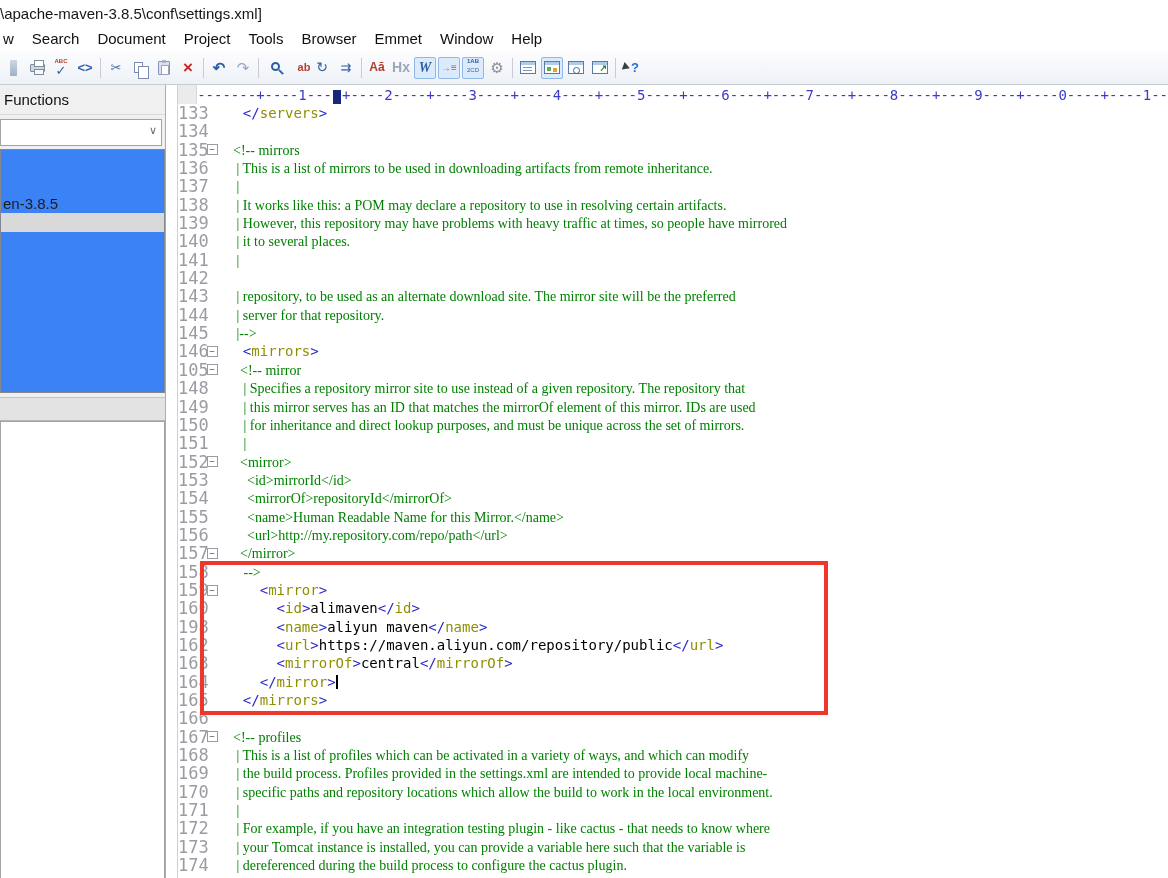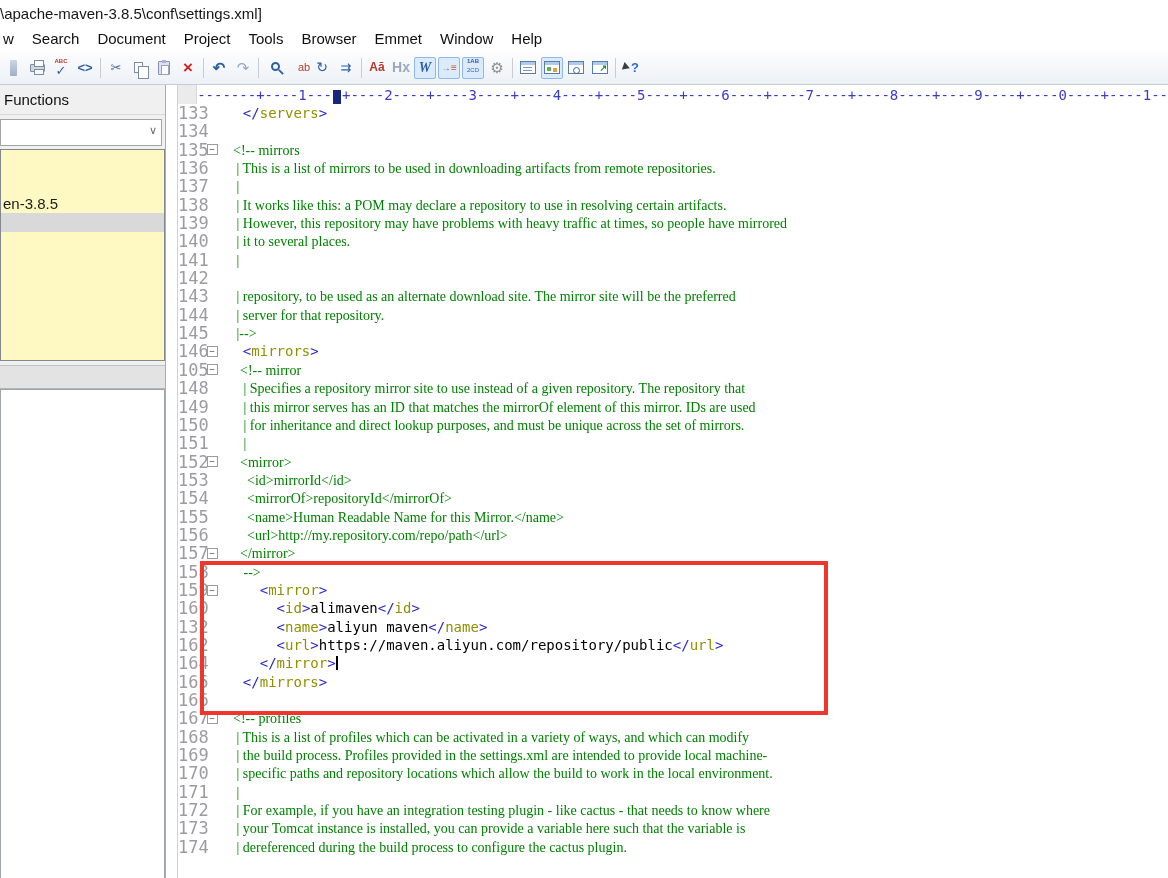--- a/index.html
+++ b/index.html
@@ -43,21 +43,21 @@
   .ic-help:before { content:""; position:absolute; left:0; top:3px; border-left:7px solid #3a3f46; border-bottom:4px solid transparent; border-top:4px solid transparent; transform:rotate(20deg); }
 
   
   .main { position:absolute; left:0; top:85px; right:0; bottom:0; display:flex; }
 
   .sidebar { width:166px; background:#f0f0f0; border-right:1px solid #a8adb2; display:flex; flex-direction:column; }
   .tabrow { height:30px; border-bottom:1px solid #d9d9d9; display:flex; align-items:center; }
   .tab { font-size:15px; color:#101010; padding:4px 8px 4px 4px; }
   .combo { height:27px; margin:4px 3px 0 0; background:#fff; border:1px solid #a3a3a3; position:relative; }
   .combo .chev { position:absolute; right:4px; top:4px; color:#5f6a75; font-size:11px; }
-  .listbox { height:212px; margin-top:3px; background:#fef9c3; border:1px solid #83888f; padding-top:44px; overflow:hidden; }
+  .listbox { height:244px; margin-top:3px; background:#3b82f6; border:1px solid #83888f; padding-top:44px; overflow:hidden; }
   .list-item { height:19px; font-size:15px; color:#1c1c1c; padding-left:2px; line-height:19px; white-space:nowrap; }
   .list-item.selected { background:#d9d9d9; }
   .panelbar { height:24px; margin-top:4px; background:#e3e3e3; border-top:1px solid #c2c2c2; border-bottom:1px solid #b5b5b5; }
   .lowerpanel { flex:1; background:#fff; border:1px solid #9fa4a9; border-bottom:none; }
 
   .gap { width:11px; background:#fff; }
 
   
   .editor { position:relative; flex:1; background:#fff; border-left:1px solid #cdd1d5; overflow:hidden;
             font-family:"DejaVu Sans Mono", monospace; }
@@ -127,21 +127,21 @@
         <div class="gmain" style="color: rgb(45, 95, 166); font-weight: bold; font-size: 15px;">↶</div>
       </div>
       <div class="tbtn">
         <div class="gmain" style="color: rgb(147, 167, 194); font-size: 15px;">↷</div>
       </div>
       <div class="tsep"></div>
       <div class="tbtn">
         <div class="ic-search"></div>
       </div>
       <div class="tbtn">
-        <div class="gmain" style="color: rgb(176, 65, 45); font-weight: normal; font-size: 11px; padding-left: 12px;">ab</div>
+        <div class="gmain" style="color: rgb(176, 65, 45); font-weight: bold; font-size: 11px; padding-left: 12px;">ab</div>
       </div>
       <div class="tbtn">
         <div class="gmain" style="color: rgb(45, 95, 166); font-size: 14px;">↻</div>
       </div>
       <div class="tbtn">
         <div class="gmain" style="color: rgb(45, 95, 166); font-size: 13px;">⇉</div>
       </div>
       <div class="tsep"></div>
       <div class="tbtn">
         <div class="gmain" style="color: rgb(179, 58, 46); font-weight: bold; font-size: 12px;">Aā</div>
@@ -199,21 +199,21 @@
     </div>
 
     <div class="gap"></div>
 
     <div class="editor">
       <div class="ruler" id="ruler"><span class="ruler-lead"></span><span>-------+----1---<span class="ruler-block"></span>+----2----+----3----+----4----+----5----+----6----+----7----+----8----+----9----+----0----+----1--</span></div>
       <div class="codearea" id="codearea">
           <div class="line"><span class="ln">133</span><span class="foldcol"></span><span class="codetext"><span class="sp">  </span><span class="sb">&lt;/</span><span class="st">servers</span><span class="sb">&gt;</span></span></div>
           <div class="line"><span class="ln">134</span><span class="foldcol"></span><span class="codetext"></span></div>
           <div class="line"><span class="ln">135</span><span class="foldcol"><span class="foldbox">−</span></span><span class="codetext"><span class="sc">  &lt;!-- mirrors</span></span></div>
-          <div class="line"><span class="ln">136</span><span class="foldcol"></span><span class="codetext"><span class="sc">   | This is a list of mirrors to be used in downloading artifacts from remote repositories.</span></span></div>
+          <div class="line"><span class="ln">136</span><span class="foldcol"></span><span class="codetext"><span class="sc">   | This is a list of mirrors to be used in downloading artifacts from remote inheritance.</span></span></div>
           <div class="line"><span class="ln">137</span><span class="foldcol"></span><span class="codetext"><span class="sc">   |</span></span></div>
           <div class="line"><span class="ln">138</span><span class="foldcol"></span><span class="codetext"><span class="sc">   | It works like this: a POM may declare a repository to use in resolving certain artifacts.</span></span></div>
           <div class="line"><span class="ln">139</span><span class="foldcol"></span><span class="codetext"><span class="sc">   | However, this repository may have problems with heavy traffic at times, so people have mirrored</span></span></div>
           <div class="line"><span class="ln">140</span><span class="foldcol"></span><span class="codetext"><span class="sc">   | it to several places.</span></span></div>
           <div class="line"><span class="ln">141</span><span class="foldcol"></span><span class="codetext"><span class="sc">   |</span></span></div>
           <div class="line"><span class="ln">142</span><span class="foldcol"></span></div>
           <div class="line"><span class="ln">143</span><span class="foldcol"></span><span class="codetext"><span class="sc">   | repository, to be used as an alternate download site. The mirror site will be the preferred</span></span></div>
           <div class="line"><span class="ln">144</span><span class="foldcol"></span><span class="codetext"><span class="sc">   | server for that repository.</span></span></div>
           <div class="line"><span class="ln">145</span><span class="foldcol"></span><span class="codetext"><span class="sc">   |--&gt;</span></span></div>
           <div class="line"><span class="ln">146</span><span class="foldcol"><span class="foldbox">−</span></span><span class="codetext"><span class="sp">  </span><span class="sb">&lt;</span><span class="st">mirrors</span><span class="sb">&gt;</span></span></div>
@@ -224,22 +224,23 @@
           <div class="line"><span class="ln">151</span><span class="foldcol"></span><span class="codetext"><span class="sc">     |</span></span></div>
           <div class="line"><span class="ln">152</span><span class="foldcol"><span class="foldbox">−</span></span><span class="codetext"><span class="sc">    &lt;mirror&gt;</span></span></div>
           <div class="line"><span class="ln">153</span><span class="foldcol"></span><span class="codetext"><span class="sc">      &lt;id&gt;mirrorId&lt;/id&gt;</span></span></div>
           <div class="line"><span class="ln">154</span><span class="foldcol"></span><span class="codetext"><span class="sc">      &lt;mirrorOf&gt;repositoryId&lt;/mirrorOf&gt;</span></span></div>
           <div class="line"><span class="ln">155</span><span class="foldcol"></span><span class="codetext"><span class="sc">      &lt;name&gt;Human Readable Name for this Mirror.&lt;/name&gt;</span></span></div>
           <div class="line"><span class="ln">156</span><span class="foldcol"></span><span class="codetext"><span class="sc">      &lt;url&gt;http://my.repository.com/repo/path&lt;/url&gt;</span></span></div>
           <div class="line"><span class="ln">157</span><span class="foldcol"><span class="foldbox">−</span></span><span class="codetext"><span class="sc">    &lt;/mirror&gt;</span></span></div>
           <div class="line"><span class="ln">158</span><span class="foldcol"></span><span class="codetext"><span class="sc">     --&gt;</span></span></div>
           <div class="line"><span class="ln">159</span><span class="foldcol"><span class="foldbox">−</span></span><span class="codetext"><span class="sp">    </span><span class="sb">&lt;</span><span class="st">mirror</span><span class="sb">&gt;</span></span></div>
           <div class="line"><span class="ln">160</span><span class="foldcol"></span><span class="codetext"><span class="sp">      </span><span class="sb">&lt;</span><span class="st">id</span><span class="sb">&gt;</span><span class="sx">alimaven</span><span class="sb">&lt;/</span><span class="st">id</span><span class="sb">&gt;</span></span></div>
-          <div class="line"><span class="ln">132</span><span class="foldcol"></span><span class="codetext"><span class="sp">      </span><span class="sb">&lt;</span><span class="st">name</span><span class="sb">&gt;</span><span class="sx">aliyun maven</span><span class="sb">&lt;/</span><span class="st">name</span><span class="sb">&gt;</span></span></div>
+          <div class="line"><span class="ln">198</span><span class="foldcol"></span><span class="codetext"><span class="sp">      </span><span class="sb">&lt;</span><span class="st">name</span><span class="sb">&gt;</span><span class="sx">aliyun maven</span><span class="sb">&lt;/</span><span class="st">name</span><span class="sb">&gt;</span></span></div>
           <div class="line"><span class="ln">162</span><span class="foldcol"></span><span class="codetext"><span class="sp">      </span><span class="sb">&lt;</span><span class="st">url</span><span class="sb">&gt;</span><span class="sx">https://maven.aliyun.com/repository/public</span><span class="sb">&lt;/</span><span class="st">url</span><span class="sb">&gt;</span></span></div>
+          <div class="line"><span class="ln">163</span><span class="foldcol"></span><span class="codetext"><span class="sp">      </span><span class="sb">&lt;</span><span class="st">mirrorOf</span><span class="sb">&gt;</span><span class="sx">central</span><span class="sb">&lt;/</span><span class="st">mirrorOf</span><span class="sb">&gt;</span></span></div>
           <div class="line"><span class="ln">164</span><span class="foldcol"></span><span class="codetext"><span class="sp">    </span><span class="sb">&lt;/</span><span class="st">mirror</span><span class="sb">&gt;</span><span class="caret"></span></span></div>
           <div class="line"><span class="ln">165</span><span class="foldcol"></span><span class="codetext"><span class="sp">  </span><span class="sb">&lt;/</span><span class="st">mirrors</span><span class="sb">&gt;</span></span></div>
           <div class="line"><span class="ln">166</span><span class="foldcol"></span><span class="codetext"></span></div>
           <div class="line"><span class="ln">167</span><span class="foldcol"><span class="foldbox">−</span></span><span class="codetext"><span class="sc">  &lt;!-- profiles</span></span></div>
           <div class="line"><span class="ln">168</span><span class="foldcol"></span><span class="codetext"><span class="sc">   | This is a list of profiles which can be activated in a variety of ways, and which can modify</span></span></div>
           <div class="line"><span class="ln">169</span><span class="foldcol"></span><span class="codetext"><span class="sc">   | the build process. Profiles provided in the settings.xml are intended to provide local machine-</span></span></div>
           <div class="line"><span class="ln">170</span><span class="foldcol"></span><span class="codetext"><span class="sc">   | specific paths and repository locations which allow the build to work in the local environment.</span></span></div>
           <div class="line"><span class="ln">171</span><span class="foldcol"></span><span class="codetext"><span class="sc">   |</span></span></div>
           <div class="line"><span class="ln">172</span><span class="foldcol"></span><span class="codetext"><span class="sc">   | For example, if you have an integration testing plugin - like cactus - that needs to know where</span></span></div>
           <div class="line"><span class="ln">173</span><span class="foldcol"></span><span class="codetext"><span class="sc">   | your Tomcat instance is installed, you can provide a variable here such that the variable is</span></span></div>

